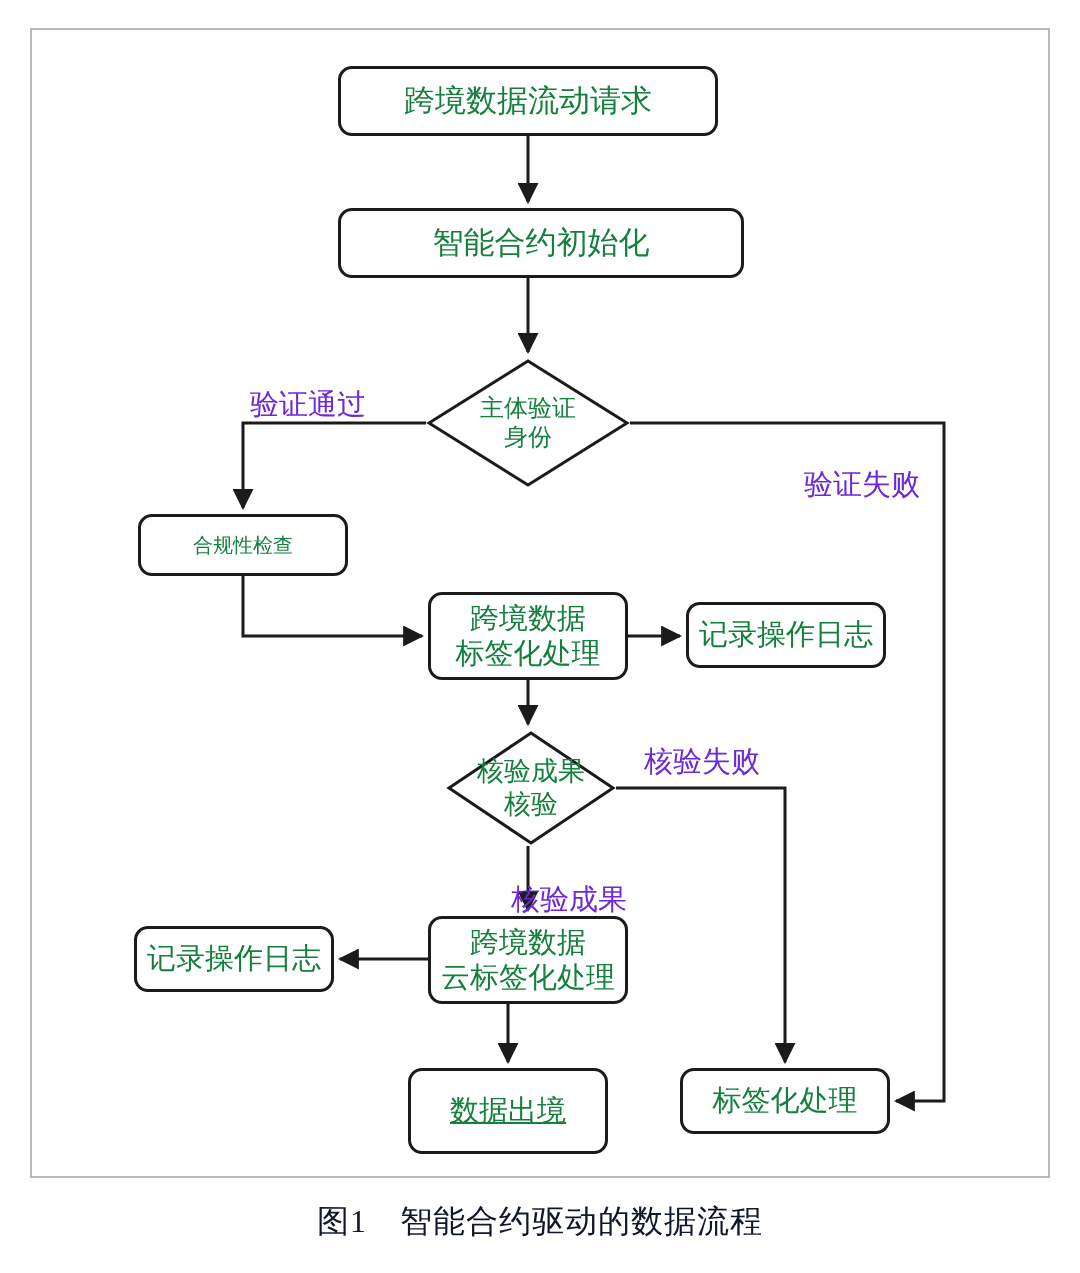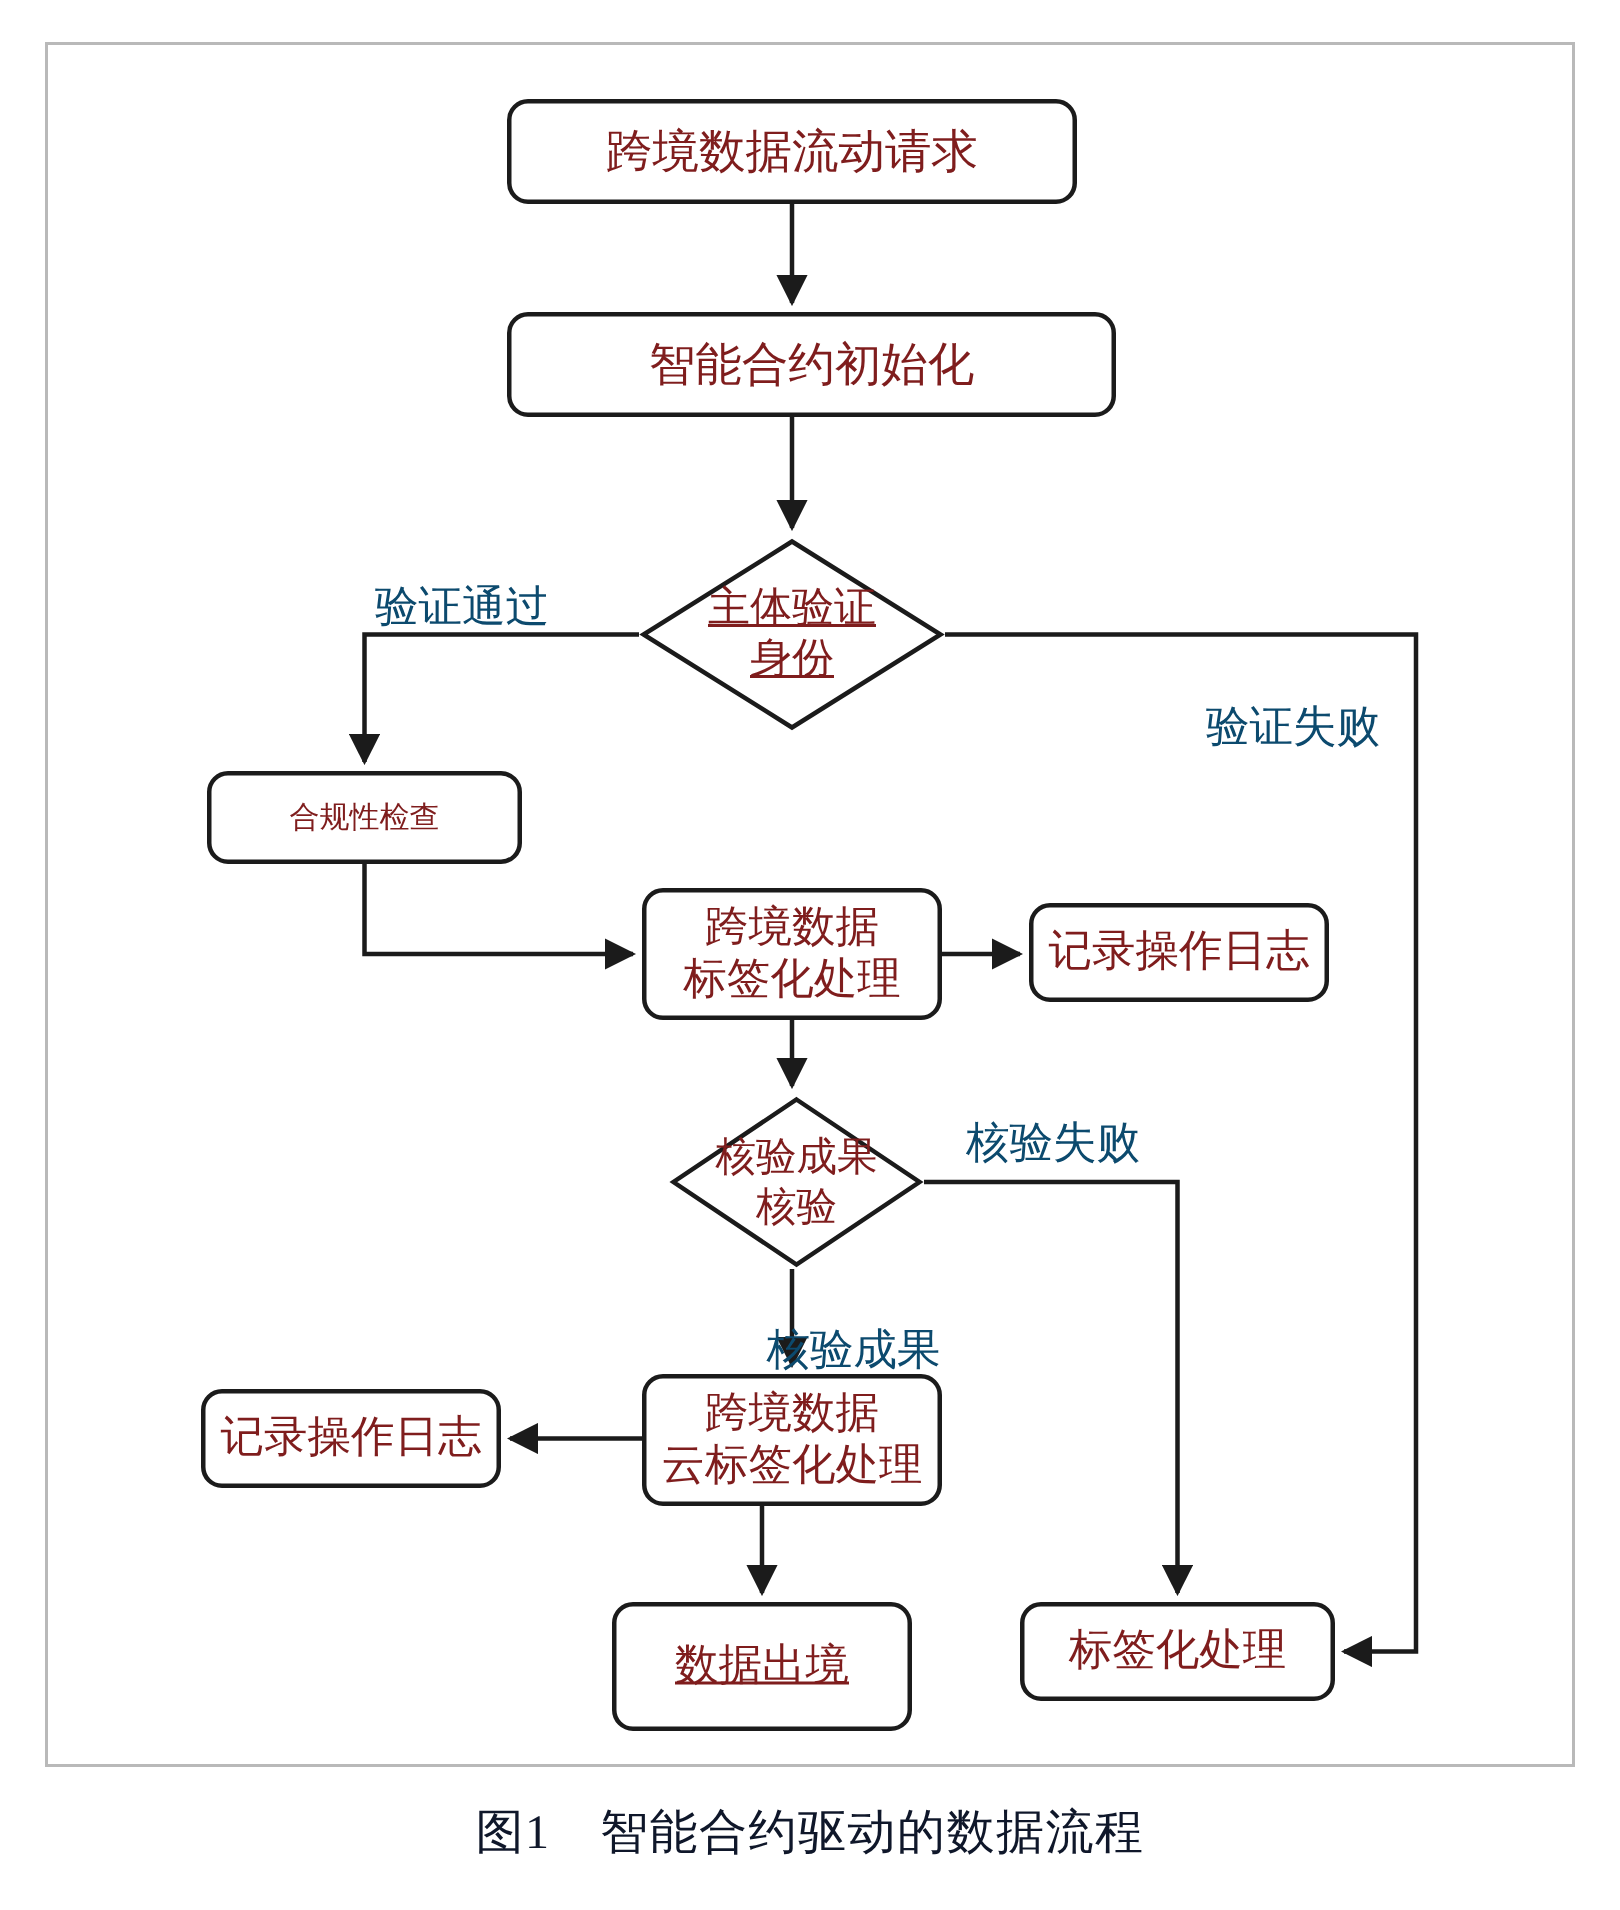--- a/index.html
+++ b/index.html
@@ -41,21 +41,21 @@
     pointer-events: none;
   }
   .node {
     position: absolute;
     box-sizing: border-box;
     display: flex;
     align-items: center;
     justify-content: center;
     text-align: center;
     line-height: 1.22;
-    color: #7f1d1d;
+    color: #15803d;
   }
   .node.process {
     border: 3px solid #1b1b1b;
     border-radius: 14px;
     background: #ffffff;
   }
   .node.decision {
     background: transparent;
     border: none;
   }
@@ -69,21 +69,21 @@
     position: absolute;
     left: 0;
     top: 0;
     width: 100%;
     height: 100%;
     z-index: 1;
   }
   .edge-label {
     position: absolute;
     white-space: nowrap;
-    color: #0c4a6e;
+    color: #6d28d9;
     text-align: center;
   }
   #figure-caption {
     position: absolute;
     left: 0;
     top: 1200px;
     width: 1080px;
     text-align: center;
     font-size: 32px;
     letter-spacing: 1px;
@@ -129,21 +129,21 @@
     </svg>
 
     <div class="node process" style="left:306px; top:36px; width:380px; height:70px; font-size:31px;">
       <span>跨境数据流动请求</span>
     </div>
 
     <div class="node process" style="left:306px; top:178px; width:406px; height:70px; font-size:31px;">
       <span>智能合约初始化</span>
     </div>
 
-    <div class="node decision" style="left:394px; top:328px; width:204px; height:130px; font-size:28px;text-decoration:underline;">
+    <div class="node decision" style="left:394px; top:328px; width:204px; height:130px; font-size:24px;">
       <svg class="dshape" viewBox="0 0 204 130" preserveAspectRatio="none">
         <polygon points="102,3 201,65 102,127 3,65" fill="#ffffff" stroke="#1b1b1b" stroke-width="3"></polygon>
       </svg>
       <span class="dlabel" style="white-space:pre-line;">主体验证
 身份</span>
     </div>
 
     <div class="node process" style="left:106px; top:484px; width:210px; height:62px; font-size:20px;">
       <span>合规性检查</span>
     </div>

